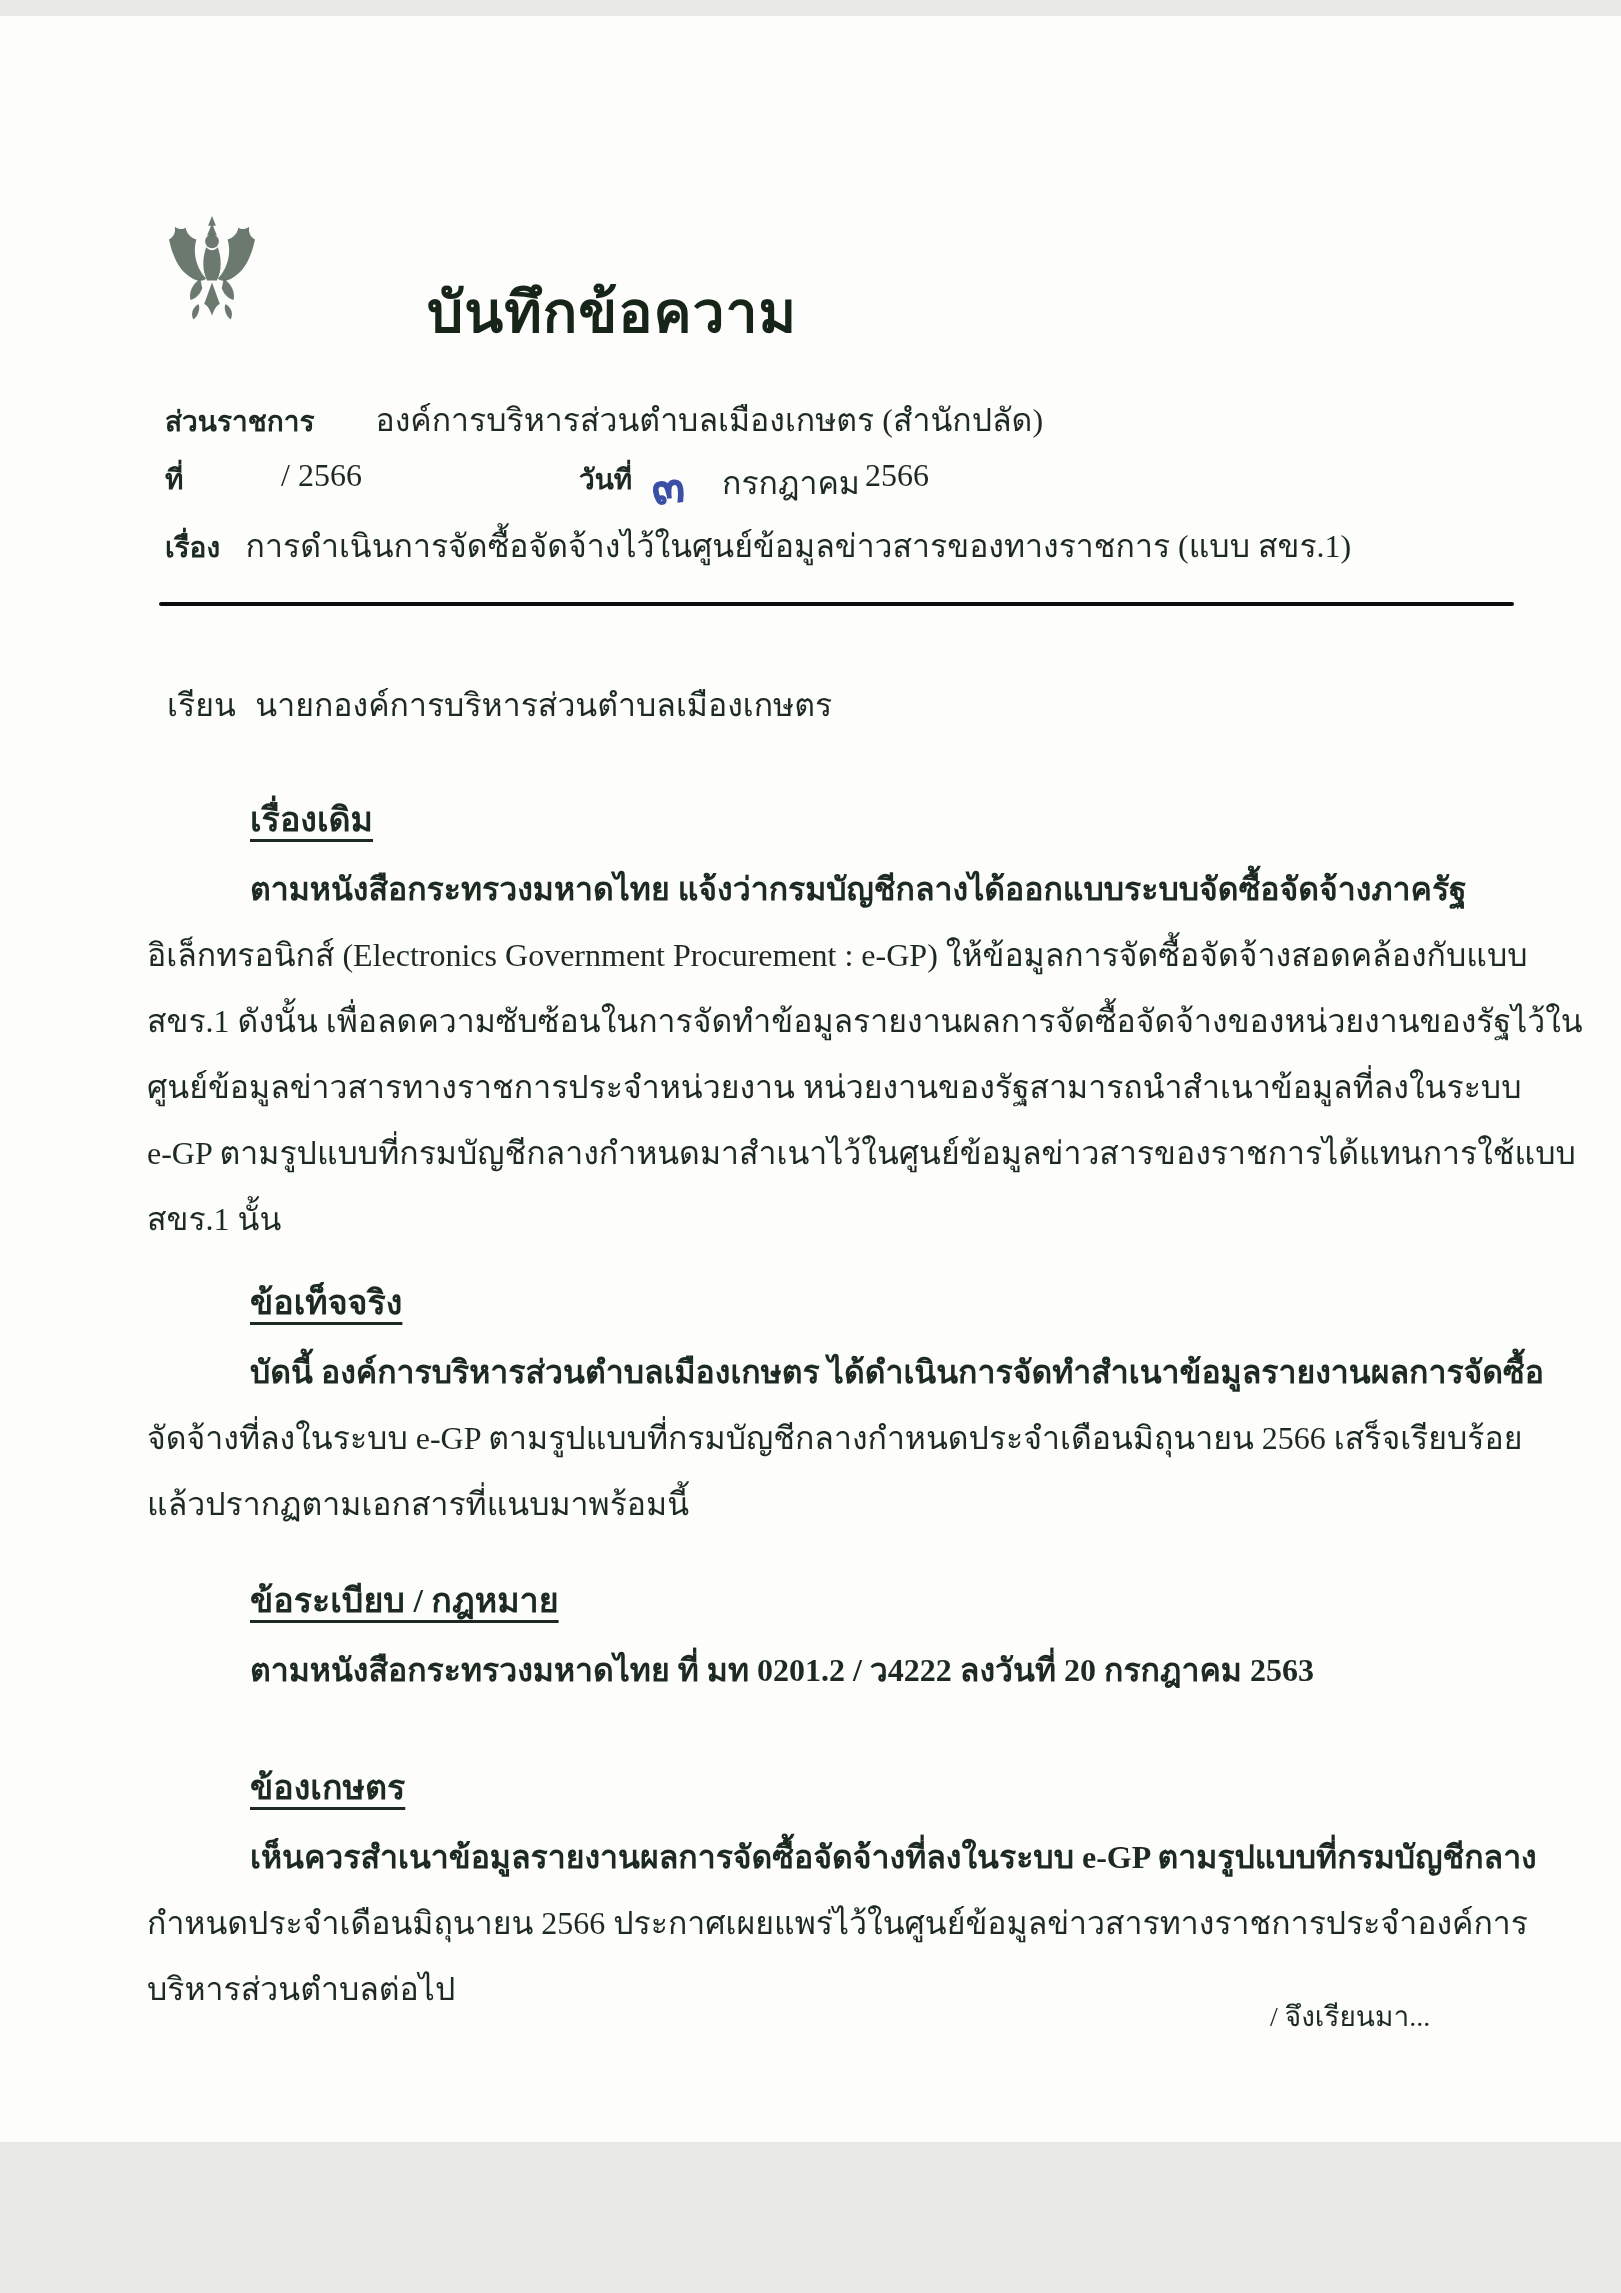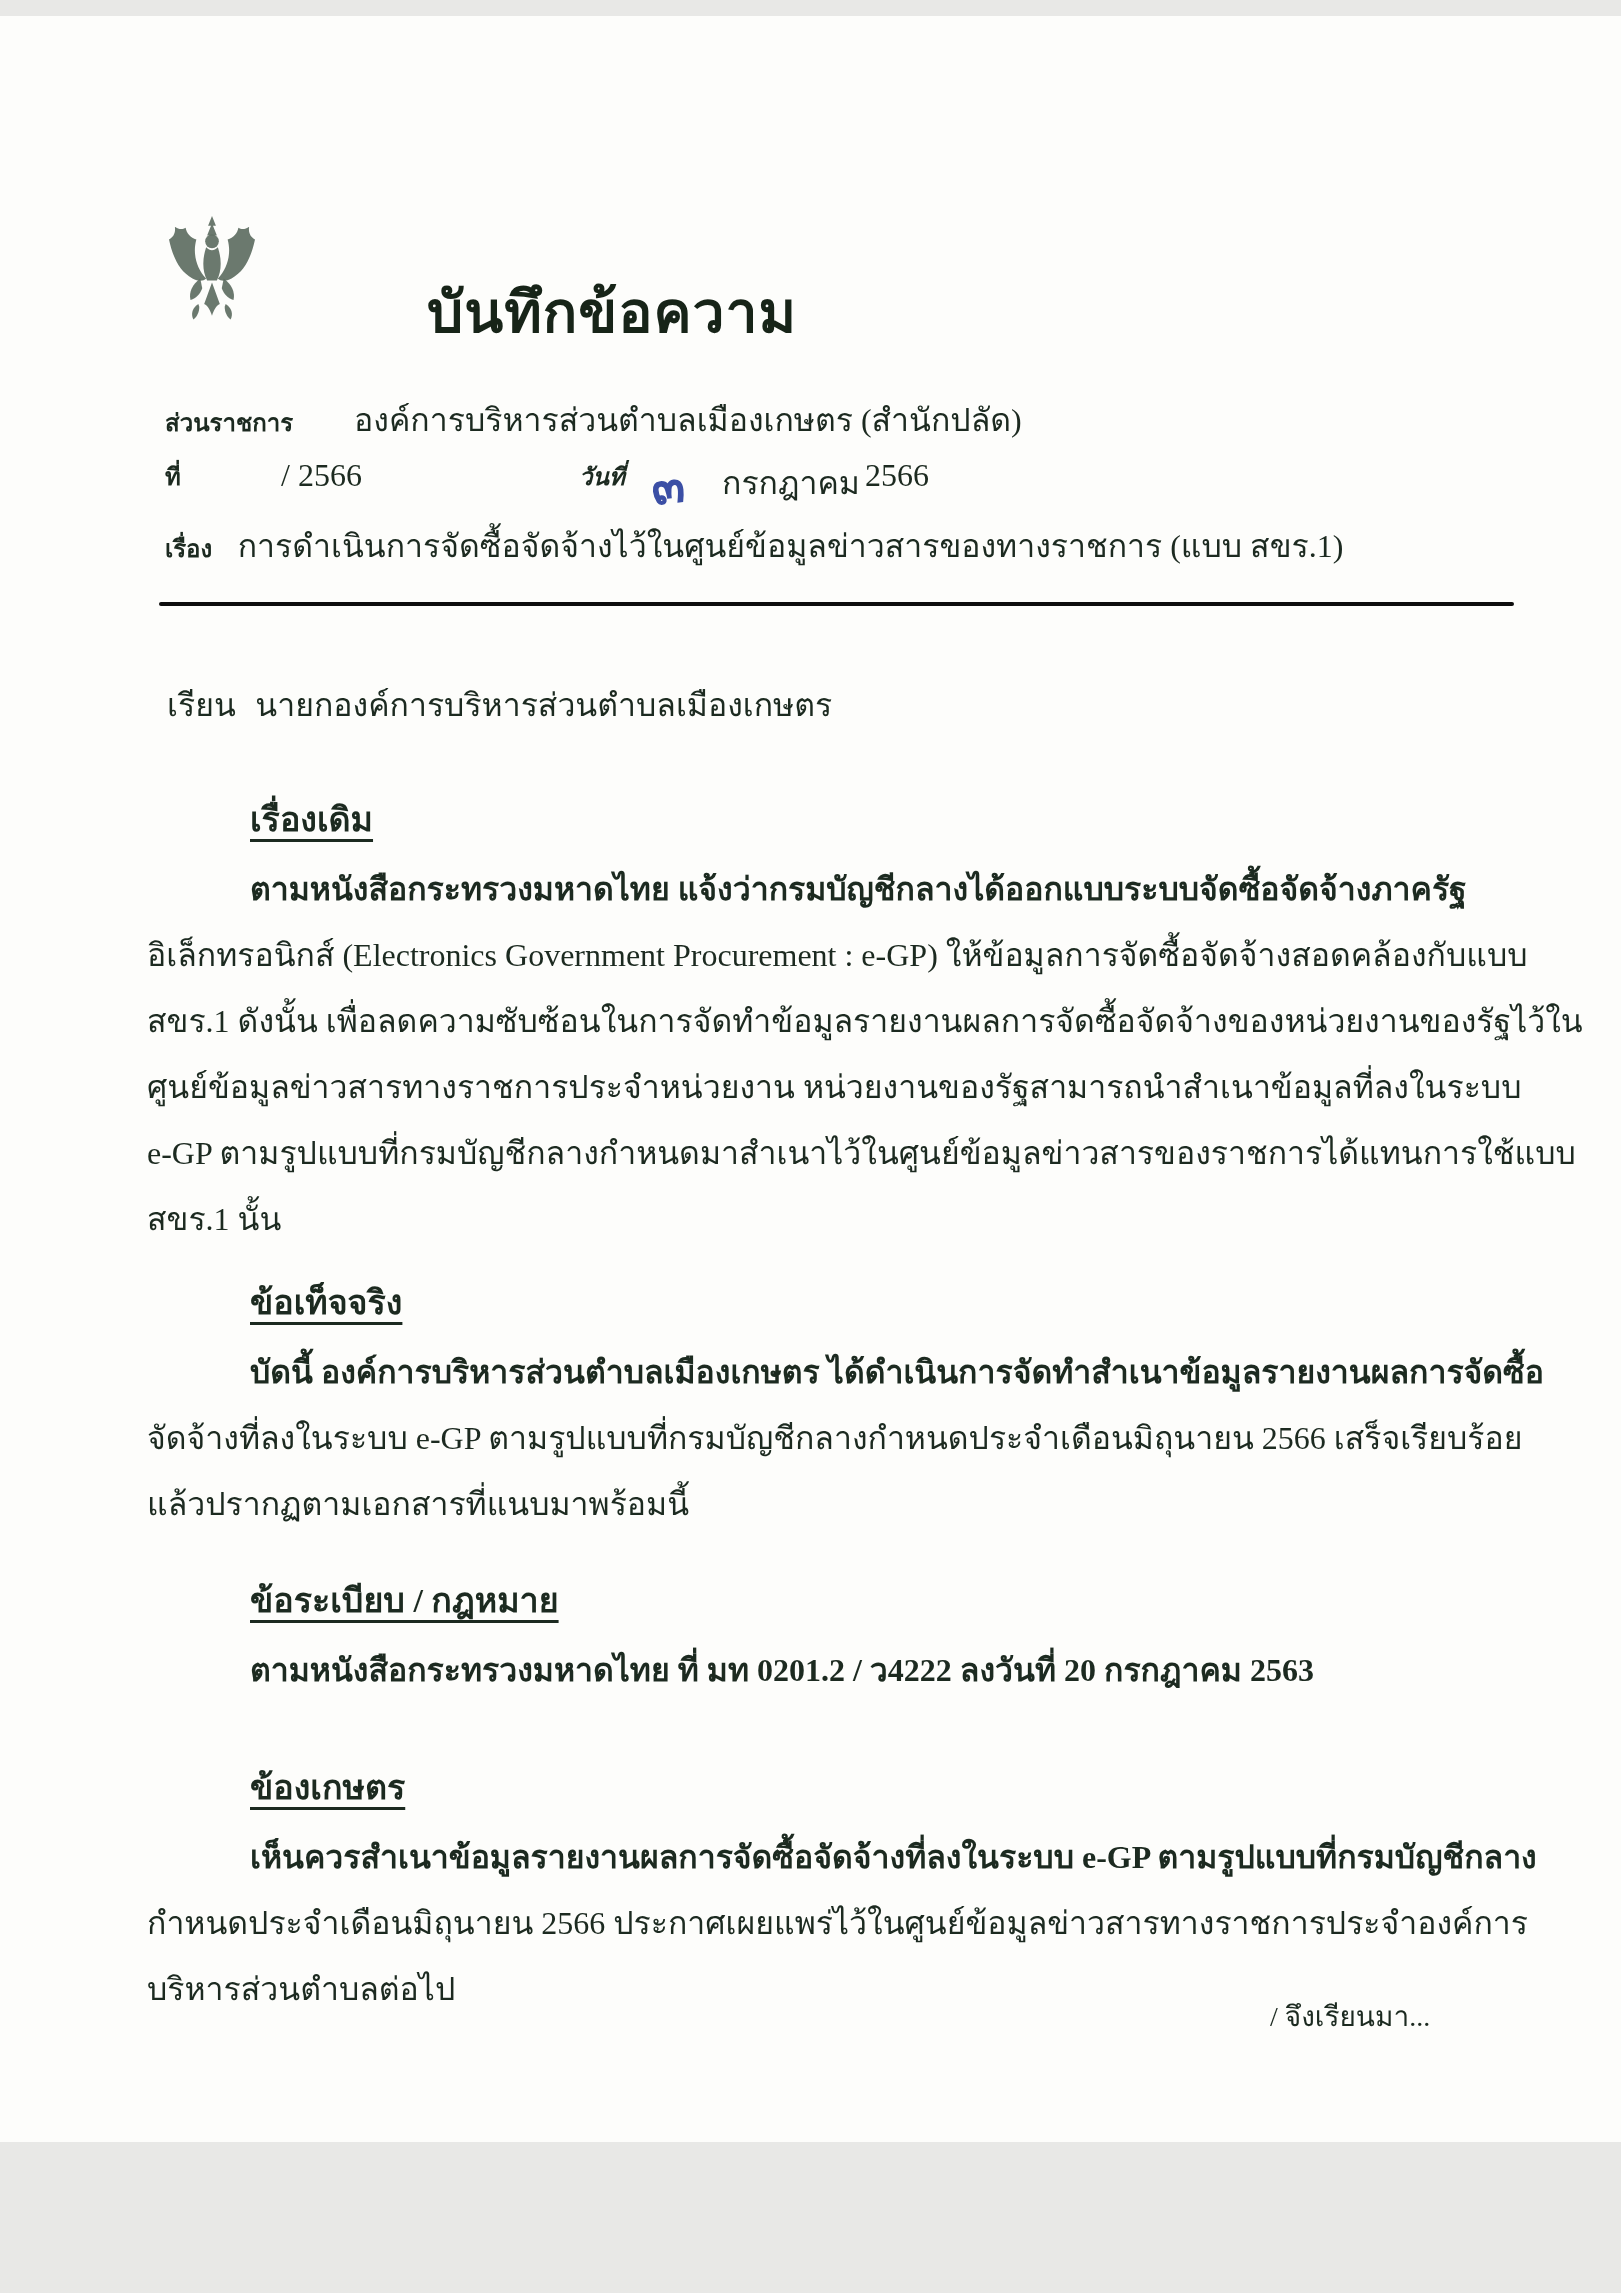--- a/index.html
+++ b/index.html
@@ -12,28 +12,28 @@
     font-family:"Liberation Serif","DejaVu Serif",serif;
     overflow:hidden;
   }
   .emblem{position:absolute;left:163px;top:198px;width:98px;height:129px;}
   .emblem svg{width:100%;height:100%;}
   .title{
     position:absolute;left:427px;top:251px;margin:0;
     font-size:57px;font-weight:bold;letter-spacing:1px;color:#172418;
   }
   .meta{position:absolute;font-size:32px;white-space:nowrap;}
-  .lbl{font-weight:bold;font-size:24px;}
+  .lbl{font-weight:bold;font-size:28px;}
   .meta-agency{left:165px;top:378px;}
   .meta-agency .val{margin-left:61px;}
   .meta-no{left:165px;top:441px;width:1274px;height:65px;}
   .meta-no span{position:absolute;top:0;}
   .no-label{left:0;}
   .no-value{left:116px;}
-  .date-label{left:414px;font-style:italic;}
+  .date-label{left:414px;}
   .date-day{
     left:486px;top:-9.8px !important;
     font-size:49px;color:#3b4fa5;
     transform:rotate(-7deg);
     font-weight:bold;
   }
   .date-month{left:557px;}
   .date-year{left:700px;}
   .meta-subject{left:165px;top:504px;}
   .meta-subject .val{margin-left:25.5px;}

